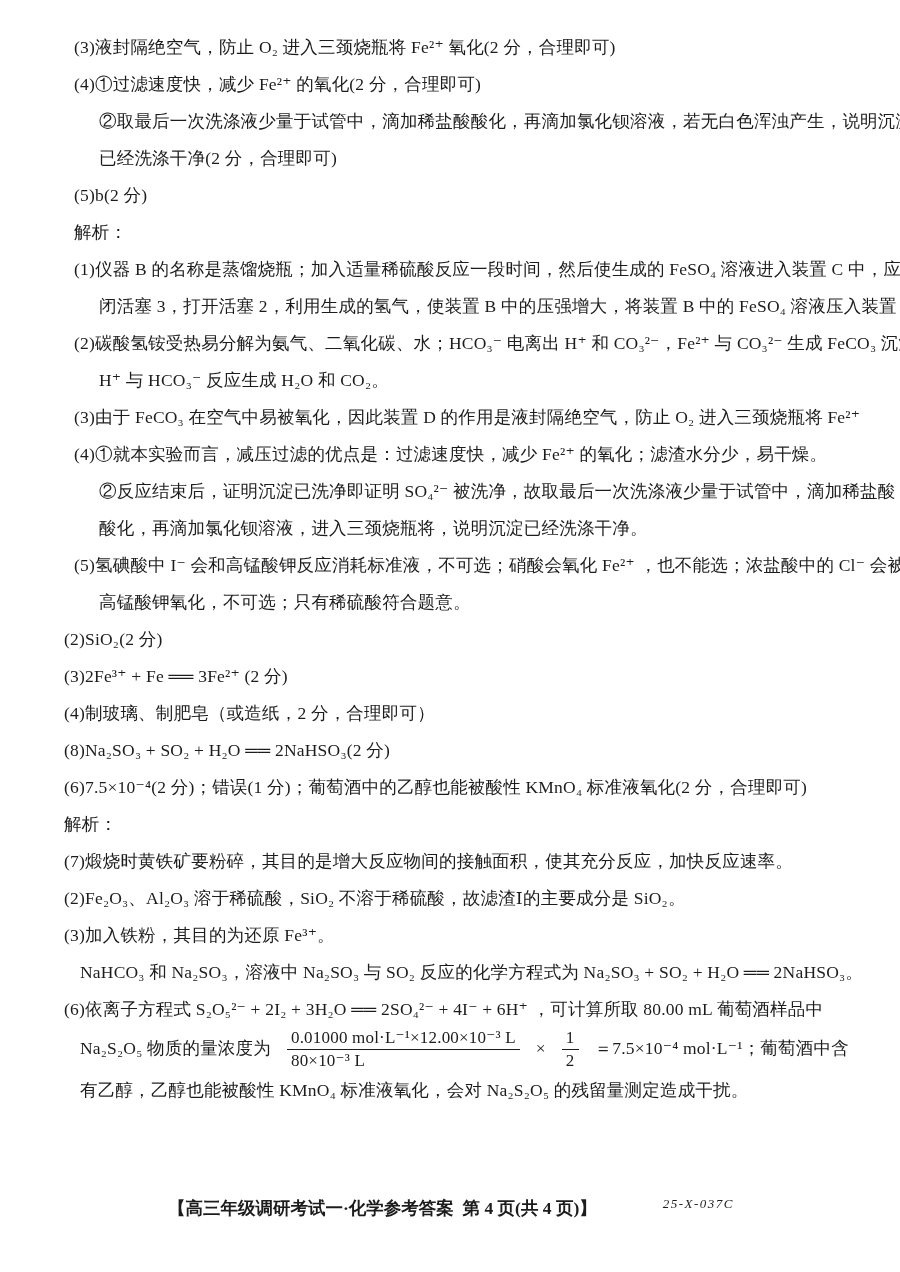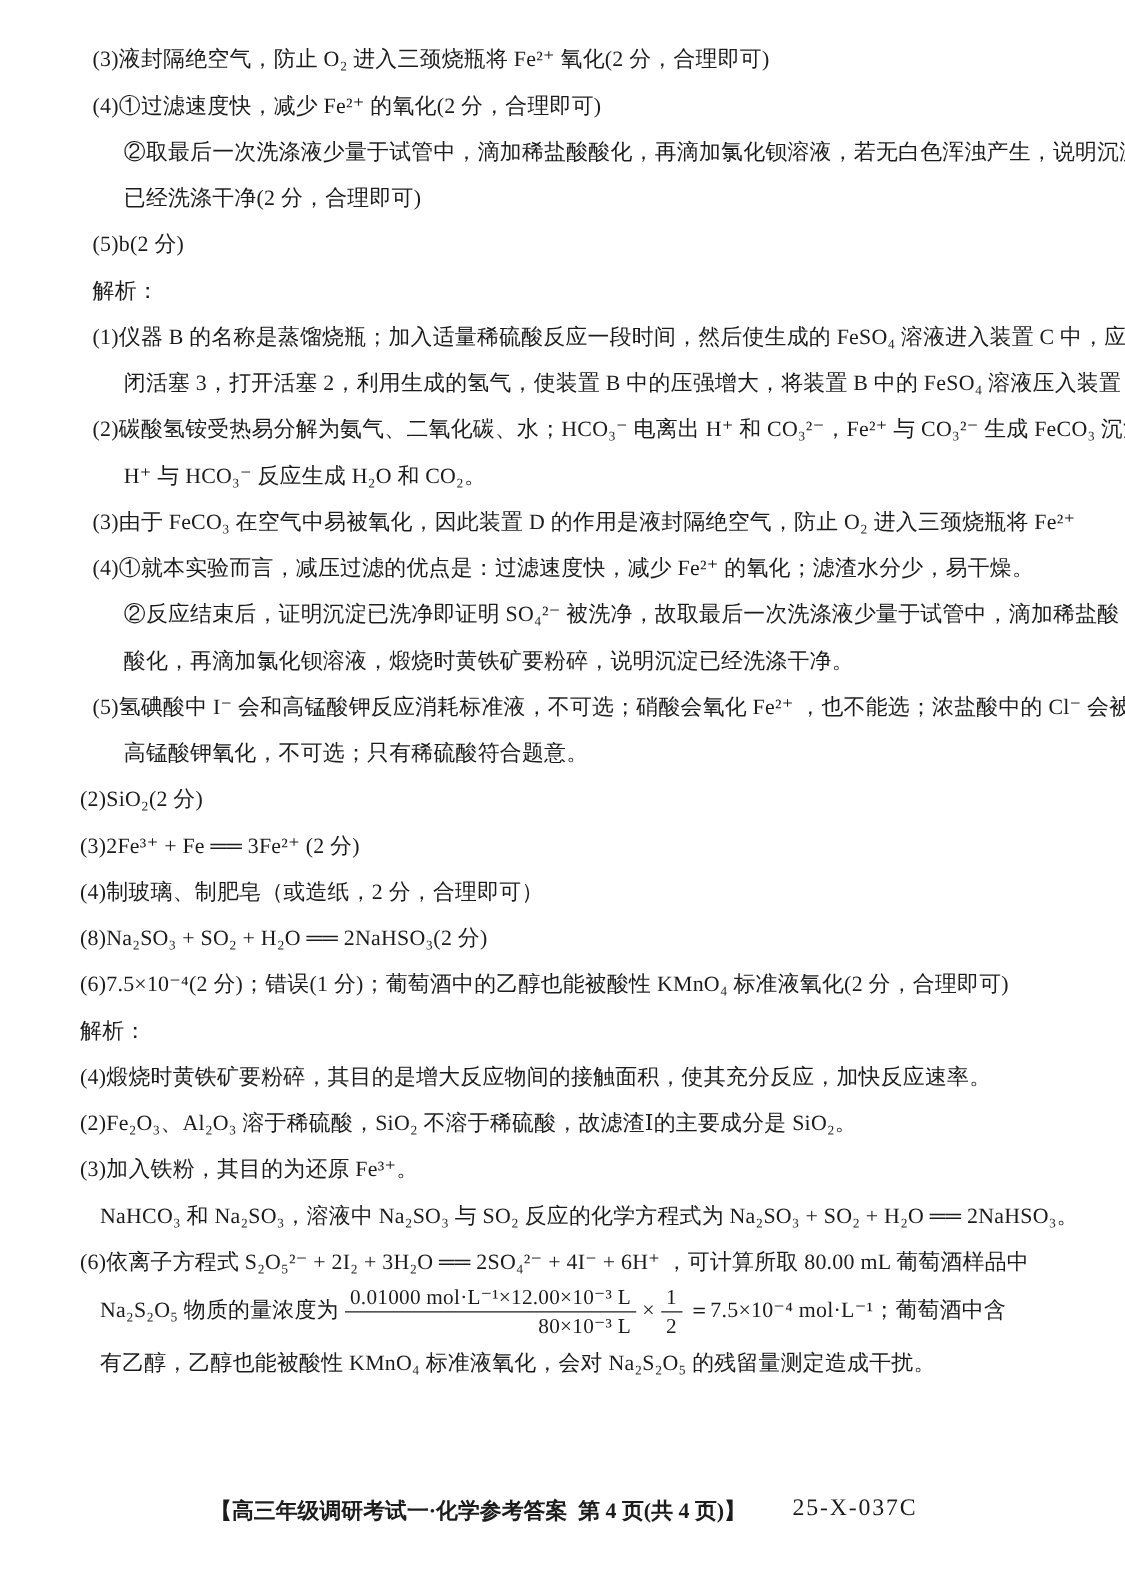--- a/index.html
+++ b/index.html
@@ -24,24 +24,24 @@
     font-size: 17.5px;
     letter-spacing: 0.2px;
   }
   .indent-0 { padding-left: 47px; }  
   .indent-1 { padding-left: 74px; }  
   .indent-2 { padding-left: 99px; }  
   .indent-3 { padding-left: 64px; }  
   .indent-4 { padding-left: 80px; }  
   .frac {
     display: inline-block;
-    text-align: right;
+    text-align: left;
     vertical-align: middle;
     line-height: 1.2;
-    margin: 0 5px;
+    margin: 0 16px;
     font-size: 17px;
   }
   .frac .num {
     display: block;
     padding: 0 4px 1px 4px;
     border-bottom: 1.5px solid #1c1c1c;
   }
   .frac .den {
     display: block;
     padding: 1px 4px 0 4px;
@@ -58,50 +58,51 @@
   .footer-title {
     position: absolute;
     left: 168px;
     white-space: pre;
   }
   .footer-code {
     position: absolute;
     right: 48px;
     letter-spacing: 1.5px;
     font-weight: normal;
-    font-size: 19px;
+    font-size: 13px;
+    font-style: italic;
   }
 </style>
 </head>
 <body>
 
 <main class="doc">
     <div class="line indent-1"><span>(3)液封隔绝空气，防止 O₂ 进入三颈烧瓶将 Fe²⁺ 氧化(2 分，合理即可)</span></div>
     <div class="line indent-1"><span>(4)①过滤速度快，减少 Fe²⁺ 的氧化(2 分，合理即可)</span></div>
     <div class="line indent-2"><span>②取最后一次洗涤液少量于试管中，滴加稀盐酸酸化，再滴加氯化钡溶液，若无白色浑浊产生，说明沉淀</span></div>
     <div class="line indent-2"><span>已经洗涤干净(2 分，合理即可)</span></div>
     <div class="line indent-1"><span>(5)b(2 分)</span></div>
     <div class="line indent-1"><span>解析：</span></div>
     <div class="line indent-1"><span>(1)仪器 B 的名称是蒸馏烧瓶；加入适量稀硫酸反应一段时间，然后使生成的 FeSO₄ 溶液进入装置 C 中，应关</span></div>
     <div class="line indent-2"><span>闭活塞 3，打开活塞 2，利用生成的氢气，使装置 B 中的压强增大，将装置 B 中的 FeSO₄ 溶液压入装置 C 中。</span></div>
     <div class="line indent-1"><span>(2)碳酸氢铵受热易分解为氨气、二氧化碳、水；HCO₃⁻ 电离出 H⁺ 和 CO₃²⁻，Fe²⁺ 与 CO₃²⁻ 生成 FeCO₃ 沉淀，</span></div>
     <div class="line indent-2"><span>H⁺ 与 HCO₃⁻ 反应生成 H₂O 和 CO₂。</span></div>
     <div class="line indent-1"><span>(3)由于 FeCO₃ 在空气中易被氧化，因此装置 D 的作用是液封隔绝空气，防止 O₂ 进入三颈烧瓶将 Fe²⁺</span></div>
     <div class="line indent-1"><span>(4)①就本实验而言，减压过滤的优点是：过滤速度快，减少 Fe²⁺ 的氧化；滤渣水分少，易干燥。</span></div>
     <div class="line indent-2"><span>②反应结束后，证明沉淀已洗净即证明 SO₄²⁻  被洗净，故取最后一次洗涤液少量于试管中，滴加稀盐酸</span></div>
-    <div class="line indent-2"><span>酸化，再滴加氯化钡溶液，煅烧时黄铁矿要粉碎，说明沉淀已经洗涤干净。</span></div>
+    <div class="line indent-2"><span>酸化，再滴加氯化钡溶液，进入三颈烧瓶将，说明沉淀已经洗涤干净。</span></div>
     <div class="line indent-1"><span>(5)氢碘酸中 I⁻ 会和高锰酸钾反应消耗标准液，不可选；硝酸会氧化 Fe²⁺ ，也不能选；浓盐酸中的 Cl⁻ 会被</span></div>
     <div class="line indent-2"><span>高锰酸钾氧化，不可选；只有稀硫酸符合题意。</span></div>
     <div class="line indent-3"><span>(2)SiO₂(2 分)</span></div>
     <div class="line indent-3"><span>(3)2Fe³⁺ + Fe ══ 3Fe²⁺ (2 分)</span></div>
     <div class="line indent-3"><span>(4)制玻璃、制肥皂（或造纸，2 分，合理即可）</span></div>
     <div class="line indent-3"><span>(8)Na₂SO₃ + SO₂ + H₂O ══ 2NaHSO₃(2 分)</span></div>
     <div class="line indent-3"><span>(6)7.5×10⁻⁴(2 分)；错误(1 分)；葡萄酒中的乙醇也能被酸性 KMnO₄ 标准液氧化(2 分，合理即可)</span></div>
     <div class="line indent-3"><span>解析：</span></div>
-    <div class="line indent-3"><span>(4)煅烧时黄铁矿要粉碎，其目的是增大反应物间的接触面积，使其充分反应，加快反应速率。</span></div>
+    <div class="line indent-3"><span>(7)煅烧时黄铁矿要粉碎，其目的是增大反应物间的接触面积，使其充分反应，加快反应速率。</span></div>
     <div class="line indent-3"><span>(2)Fe₂O₃、Al₂O₃ 溶于稀硫酸，SiO₂ 不溶于稀硫酸，故滤渣Ⅰ的主要成分是 SiO₂。</span></div>
     <div class="line indent-3"><span>(3)加入铁粉，其目的为还原 Fe³⁺。</span></div>
     <div class="line indent-4"><span>NaHCO₃ 和 Na₂SO₃，溶液中 Na₂SO₃ 与 SO₂ 反应的化学方程式为 Na₂SO₃ + SO₂ + H₂O ══ 2NaHSO₃。</span></div>
     <div class="line indent-3"><span>(6)依离子方程式 S₂O₅²⁻ + 2I₂ + 3H₂O ══ 2SO₄²⁻ + 4I⁻ + 6H⁺ ，可计算所取 80.00 mL 葡萄酒样品中</span></div>
     <div class="line indent-4"><span>Na₂S₂O₅ 物质的量浓度为</span><span class="frac"><span class="num">0.01000 mol·L⁻¹×12.00×10⁻³ L</span><span class="den">80×10⁻³ L</span></span><span>×</span><span class="frac"><span class="num">1</span><span class="den">2</span></span><span>＝7.5×10⁻⁴ mol·L⁻¹；葡萄酒中含</span></div>
     <div class="line indent-4"><span>有乙醇，乙醇也能被酸性 KMnO₄ 标准液氧化，会对 Na₂S₂O₅ 的残留量测定造成干扰。</span></div>
   </main>
 
 <footer class="page-footer">
   <span class="footer-title">【高三年级调研考试一·化学参考答案  第 4 页(共 4 页)】</span>

